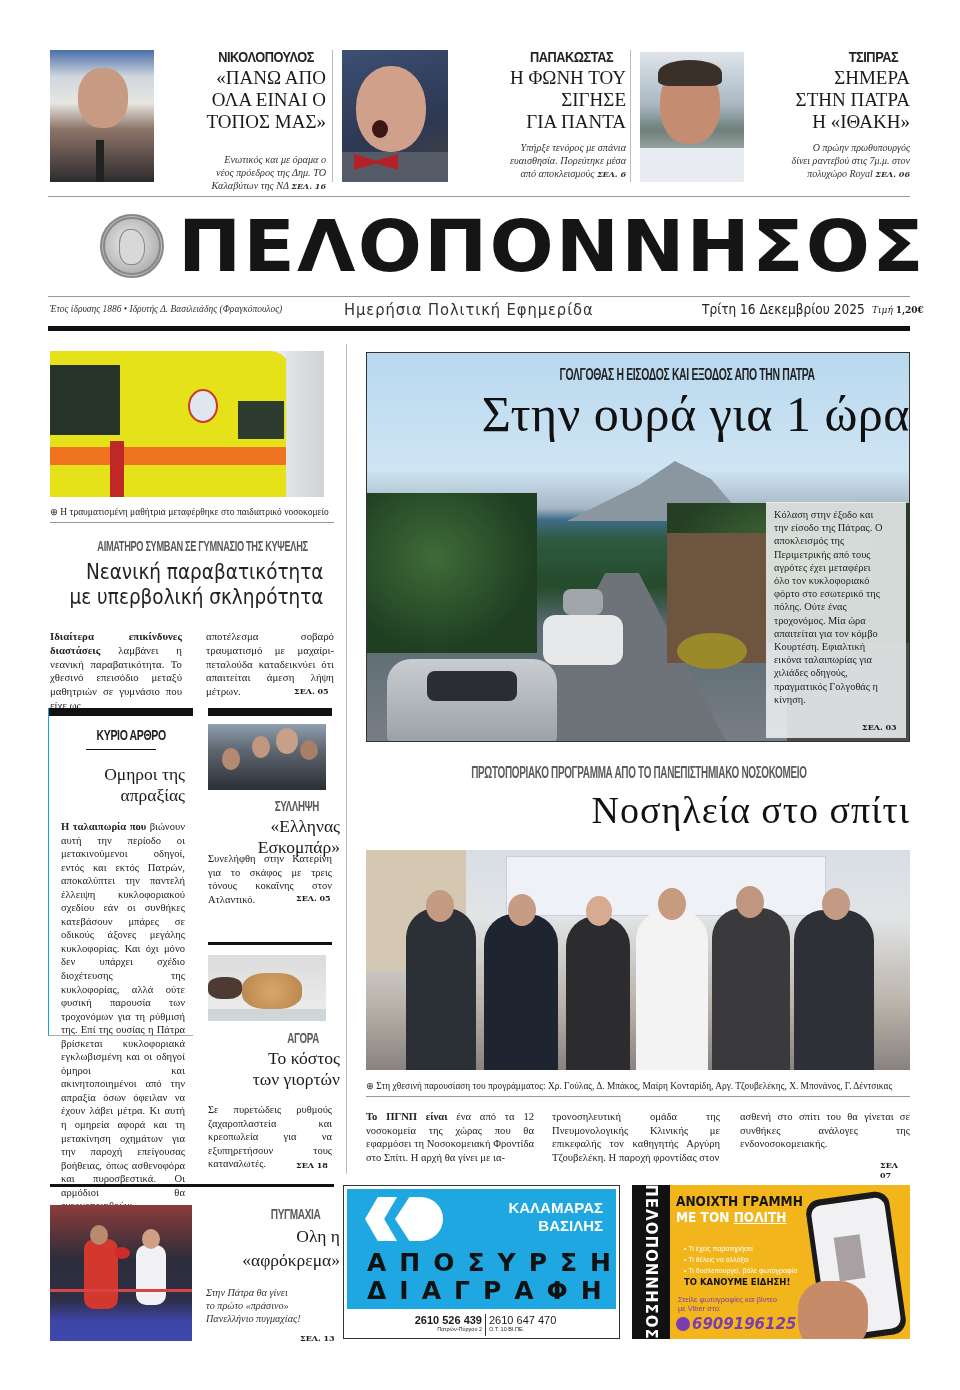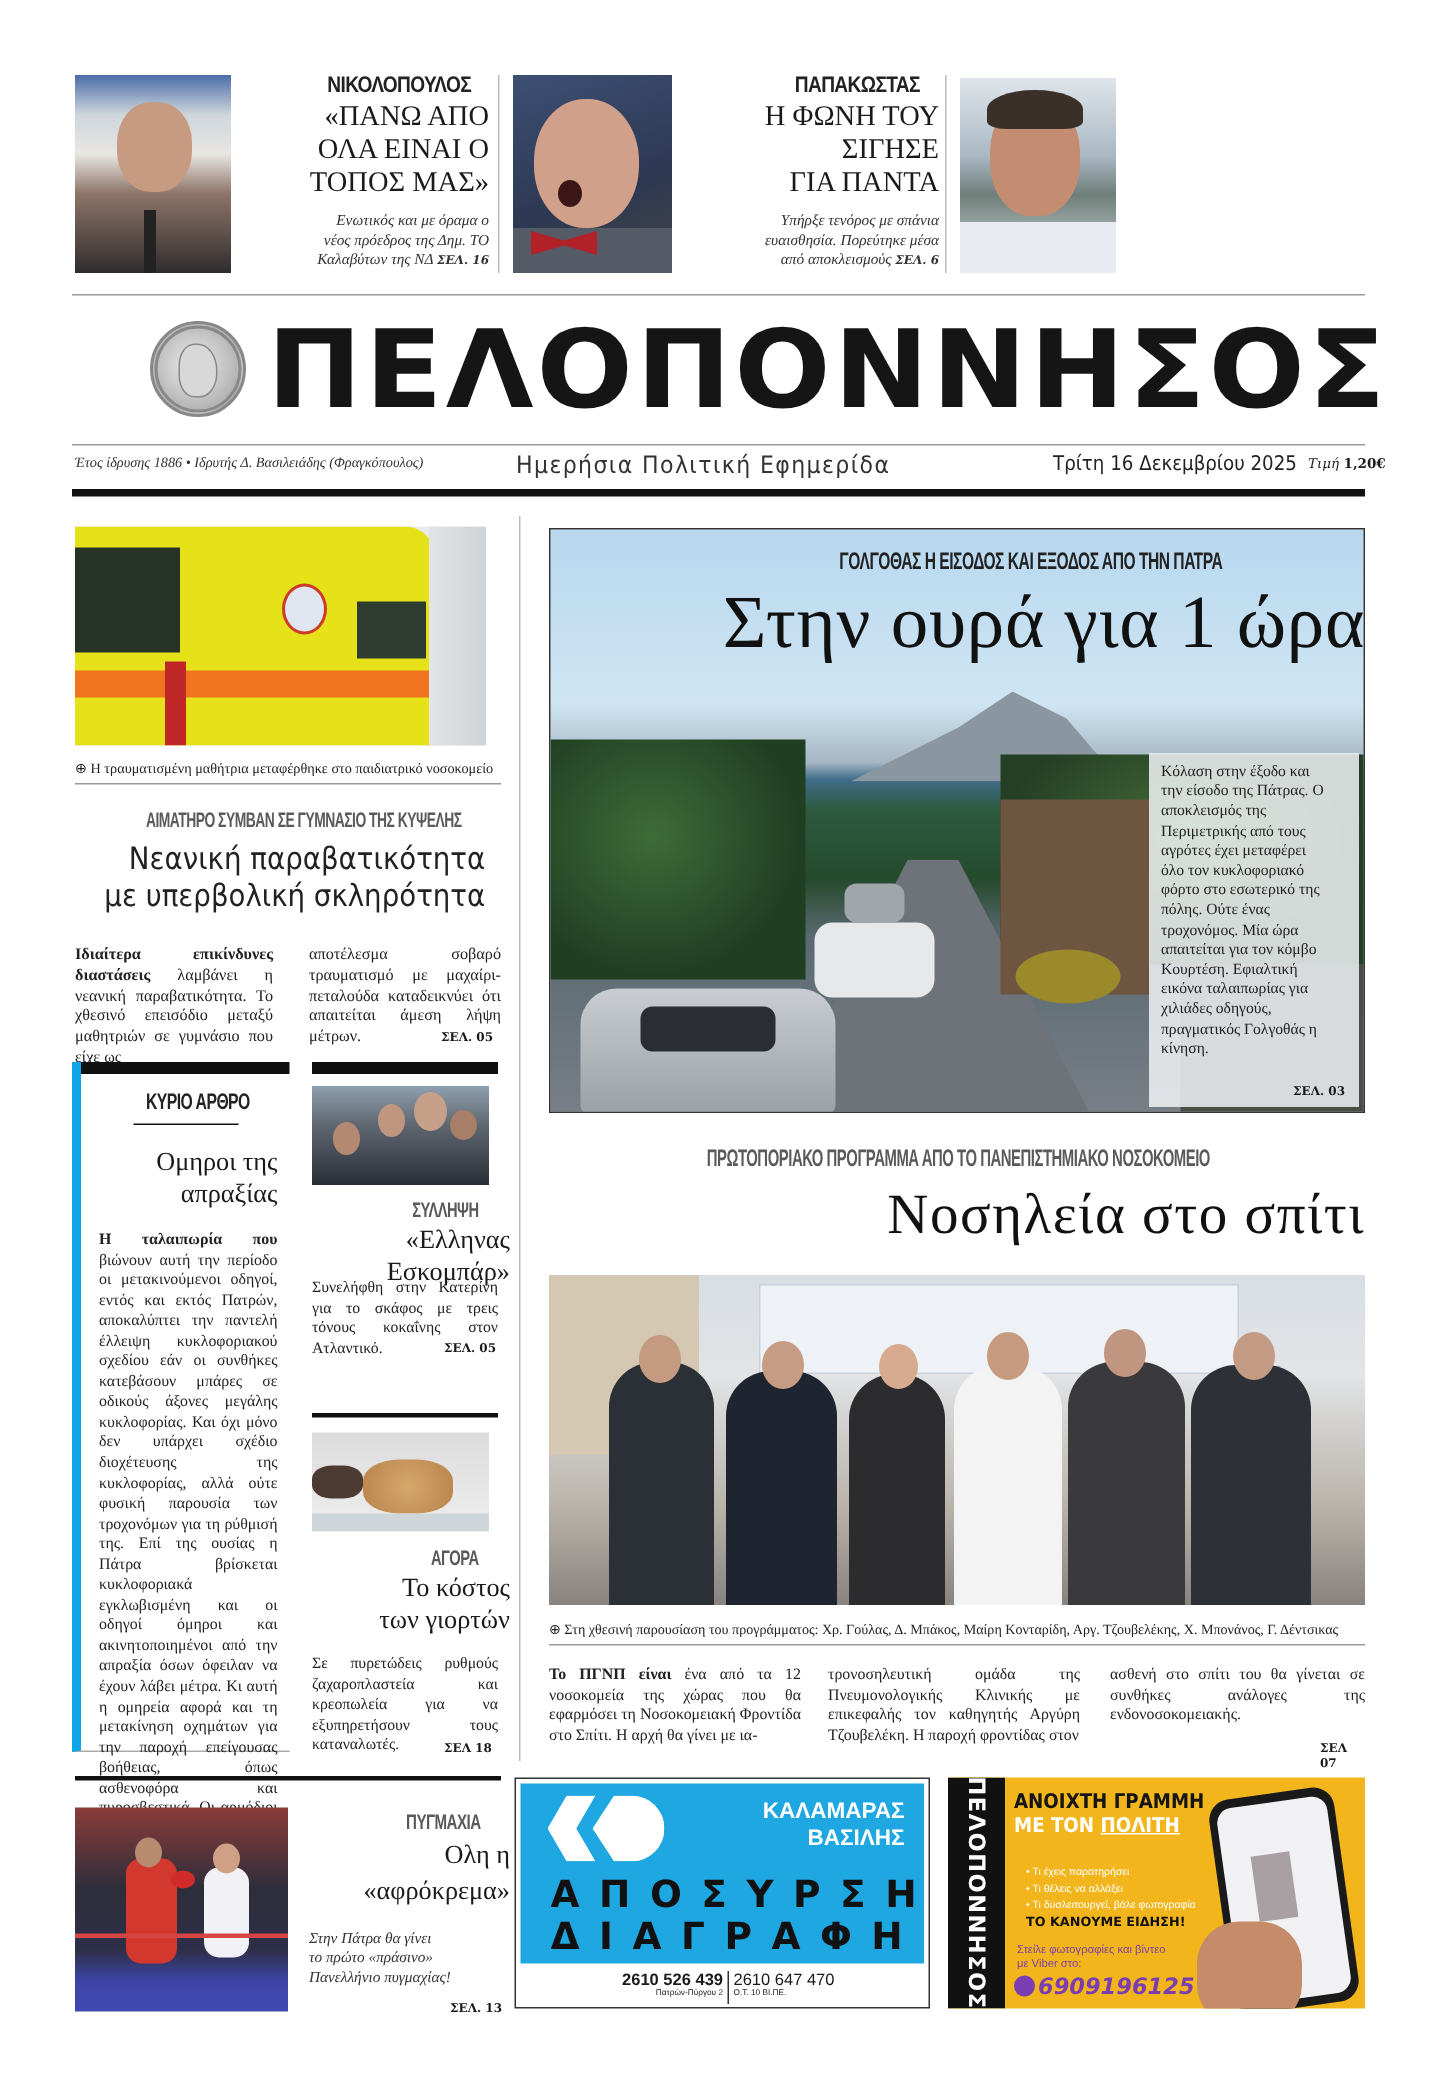--- a/index.html
+++ b/index.html
@@ -24,21 +24,21 @@
     <div style="position:absolute;left:28px;top:18px;width:50px;height:60px;border-radius:45%;background:#c79a82"></div>
     <div style="position:absolute;left:46px;top:90px;width:8px;height:42px;background:#222"></div>
   </div>
   <div class="abs center" style="left:118px;top:2px;width:160px">
     <div class="kicker kicker-dark" style="font-size:15px;transform:scaleX(0.85)">ΝΙΚΟΛΟΠΟΥΛΟΣ</div>
     <div class="serif" style="font-size:19px;line-height:22px;margin-top:2px">
       <div>«ΠΑΝΩ ΑΠΟ</div>
       <div>ΟΛΑ ΕΙΝΑΙ Ο</div>
       <div>ΤΟΠΟΣ ΜΑΣ»</div>
     </div>
-    <div class="serif it" style="font-size:10.2px;line-height:13px;margin-top:8px;color:#333">
+    <div class="serif it" style="font-size:10.2px;line-height:13px;margin-top:20px;color:#333">
       <div>Ενωτικός και με όραμα ο</div>
       <div>νέος πρόεδρος της Δημ. ΤΟ</div>
       <div><span>Καλαβύτων της ΝΔ</span> <span class="sel">ΣΕΛ. 16</span></div>
     </div>
   </div>
   <div class="vline" style="left:284px;top:4px;height:132px"></div>
 
   <div class="photo" style="left:294px;top:4px;width:106px;height:132px;background:linear-gradient(160deg,#3d4f74 0%,#2d3852 60%,#444 100%)">
     <div style="position:absolute;left:14px;top:16px;width:70px;height:86px;border-radius:48%;background:#d0a08a"></div>
     <div style="position:absolute;left:30px;top:70px;width:16px;height:18px;border-radius:50%;background:#3a1616"></div>
@@ -57,20 +57,33 @@
       <div>ευαισθησία. Πορεύτηκε μέσα</div>
       <div><span>από αποκλεισμούς</span> <span class="sel">ΣΕΛ. 6</span></div>
     </div>
   </div>
   <div class="vline" style="left:582px;top:4px;height:132px"></div>
 
   <div class="photo" style="left:592px;top:6px;width:104px;height:130px;background:linear-gradient(180deg,#dfe5ea 0%,#aab8c4 40%,#6e7e78 60%,#dfe3ea 100%)">
     <div style="position:absolute;left:20px;top:14px;width:60px;height:78px;border-radius:45%;background:#c48d72"></div>
     <div style="position:absolute;left:18px;top:8px;width:64px;height:26px;border-radius:50% 50% 20% 20%;background:#3b2f2a"></div>
     <div style="position:absolute;left:0;top:96px;width:104px;height:34px;background:#e8ecf2"></div>
+  </div>
+  <div class="abs center" style="left:706px;top:2px;width:156px">
+    <div class="kicker kicker-dark" style="font-size:15px;transform:scaleX(0.85)">ΤΣΙΠΡΑΣ</div>
+    <div class="serif" style="font-size:19px;line-height:22px;margin-top:2px">
+      <div>ΣΗΜΕΡΑ</div>
+      <div>ΣΤΗΝ ΠΑΤΡΑ</div>
+      <div>Η «ΙΘΑΚΗ»</div>
+    </div>
+    <div class="serif it" style="font-size:10px;line-height:13px;margin-top:8px;color:#333">
+      <div>Ο πρώην πρωθυπουργός</div>
+      <div>δίνει ραντεβού στις 7μ.μ. στον</div>
+      <div><span>πολυχώρο Royal</span> <span class="sel">ΣΕΛ. 06</span></div>
+    </div>
   </div>
 </div>
 
 <div class="abs" style="left:48px;top:196px;width:862px;height:1px;background:#999"></div>
 
 <div class="abs" style="left:96px;top:208px;width:770px;height:76px">
   <div class="abs" style="left:4px;top:6px;width:64px;height:64px;border-radius:50%;border:5px double #888;background:radial-gradient(circle at 45% 45%,#eee 0%,#bdbdbd 60%,#999 100%)">
     <div style="position:absolute;left:14px;top:10px;width:26px;height:36px;border-radius:40% 50% 45% 40%;background:#d8d8d8;border:1px solid #888"></div>
   </div>
   <div class="abs" style="left:82px;top:-4px;font-family:'DejaVu Sans',sans-serif;font-weight:bold;font-size:72px;letter-spacing:2px;color:#151515;transform:scaleX(1.05);transform-origin:left;white-space:nowrap;line-height:84px">ΠΕΛΟΠΟΝΝΗΣΟΣ</div>
@@ -103,21 +116,21 @@
     <div>Νεανική παραβατικότητα</div>
     <div>με υπερβολική σκληρότητα</div>
   </div>
 </div>
 <div class="abs" style="left:50px;top:630px;width:284px">
   <div class="body-txt" style="position:absolute;left:0;top:0;width:132px;font-size:10.8px;line-height:13.8px"><b>Ιδιαίτερα επικίνδυνες διαστάσεις</b> <span>λαμβάνει η νεανική παραβατικότητα. Το χθεσινό επεισόδιο μεταξύ μαθητριών σε γυμνάσιο που είχε ως</span></div>
   <div class="body-txt" style="position:absolute;left:156px;top:0;width:128px;font-size:10.8px;line-height:13.8px"><span>αποτέλεσμα σοβαρό τραυματισμό με μαχαίρι-πεταλούδα καταδεικνύει ότι απαιτείται άμεση λήψη μέτρων.</span></div>
   <div class="abs sel" style="left:244px;top:56px">ΣΕΛ. 05</div>
 </div>
 
-<div class="abs" style="left:48px;top:708px;width:145px;height:460px;border-left:6px solid #0ea5e9;border-bottom:1px solid #aaa">
+<div class="abs" style="left:48px;top:708px;width:145px;height:328px;border-left:1px solid #0ea5e9;border-bottom:1px solid #aaa">
   <div style="height:8px;background:#111"></div>
   <div class="center" style="padding:0 8px">
     <div class="kicker kicker-dark" style="font-size:15px;margin-top:10px;transform:scaleX(0.7)">ΚΥΡΙΟ ΑΡΘΡΟ</div>
     <div style="width:70px;height:1px;background:#111;margin:6px auto 0"></div>
     <div class="serif" style="font-size:17.5px;line-height:21px;margin-top:14px">
       <div>Ομηροι της</div>
       <div>απραξίας</div>
     </div>
   </div>
   <div class="body-txt" style="padding:14px 8px 0 12px;font-size:10.6px;line-height:13.55px"><b>Η ταλαιπωρία που</b> <span>βιώνουν αυτή την περίοδο οι μετακινούμενοι οδηγοί, εντός και εκτός Πατρών, αποκαλύπτει την παντελή έλλειψη κυκλοφοριακού σχεδίου εάν οι συνθήκες κατεβάσουν μπάρες σε οδικούς άξονες μεγάλης κυκλοφορίας. Και όχι μόνο δεν υπάρχει σχέδιο διοχέτευσης της κυκλοφορίας, αλλά ούτε φυσική παρουσία των τροχονόμων για τη ρύθμισή της. Επί της ουσίας η Πάτρα βρίσκεται κυκλοφοριακά εγκλωβισμένη και οι οδηγοί όμηροι και ακινητοποιημένοι από την απραξία όσων όφειλαν να έχουν λάβει μέτρα. Κι αυτή η ομηρεία αφορά και τη μετακίνηση οχημάτων για την παροχή επείγουσας βοήθειας, όπως ασθενοφόρα και πυροσβεστικά. Οι αρμόδιοι θα ενεργοποιηθούν;</span></div>

